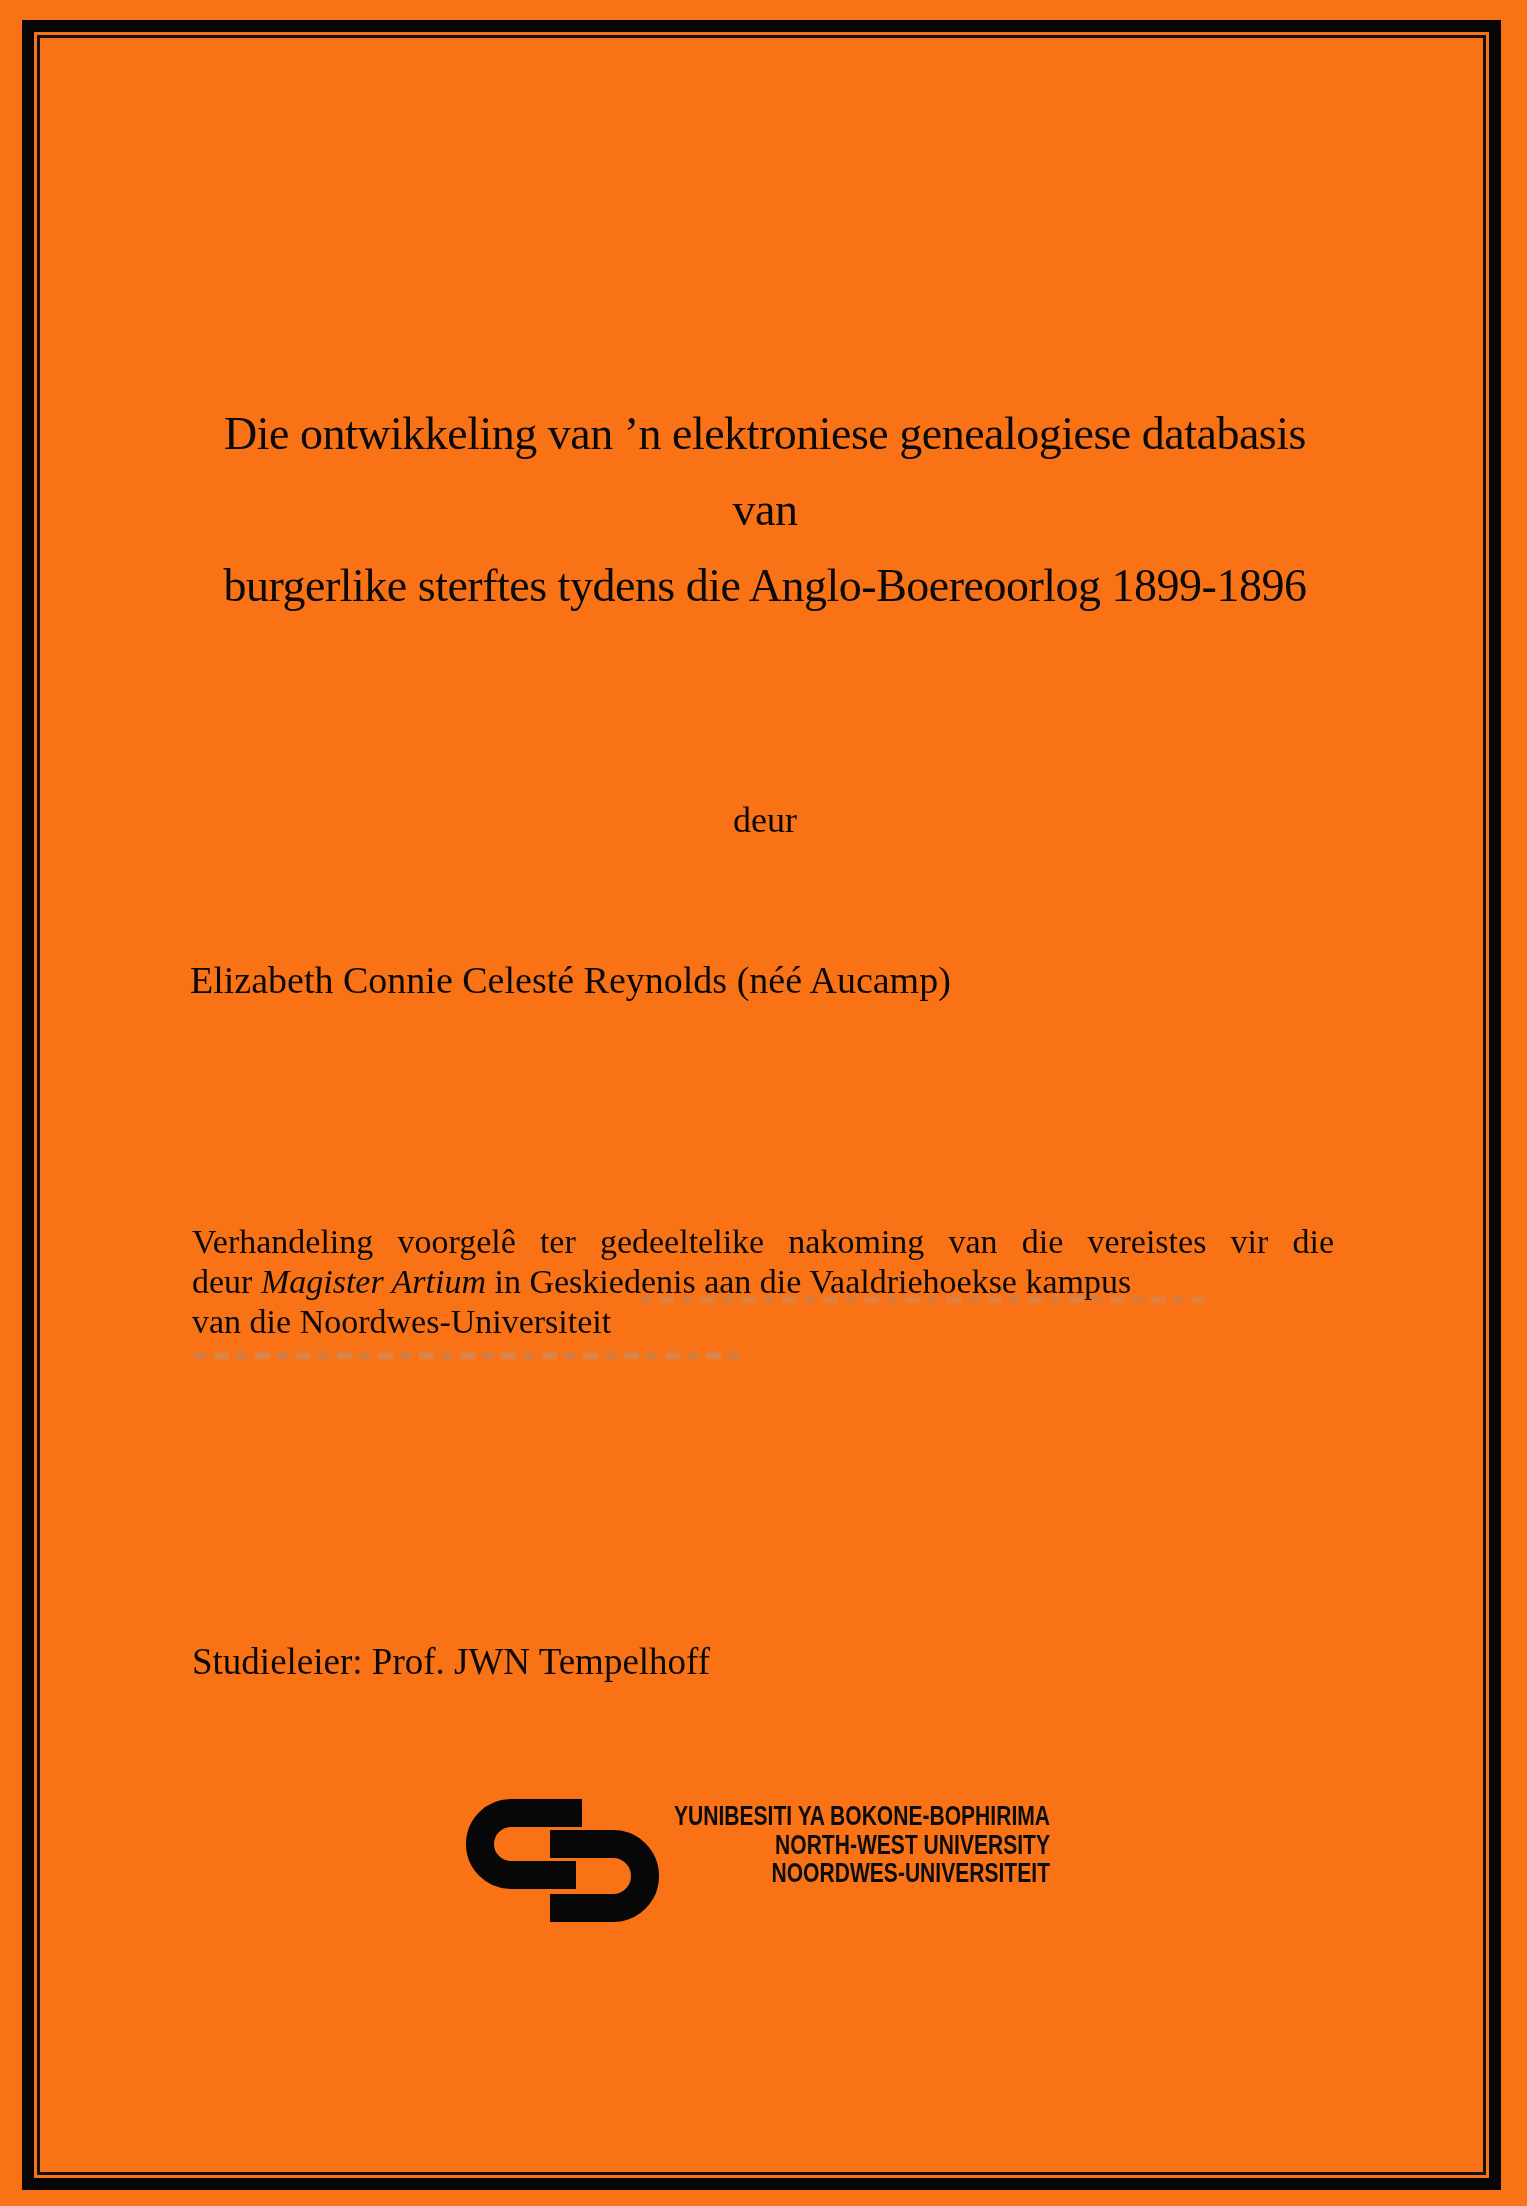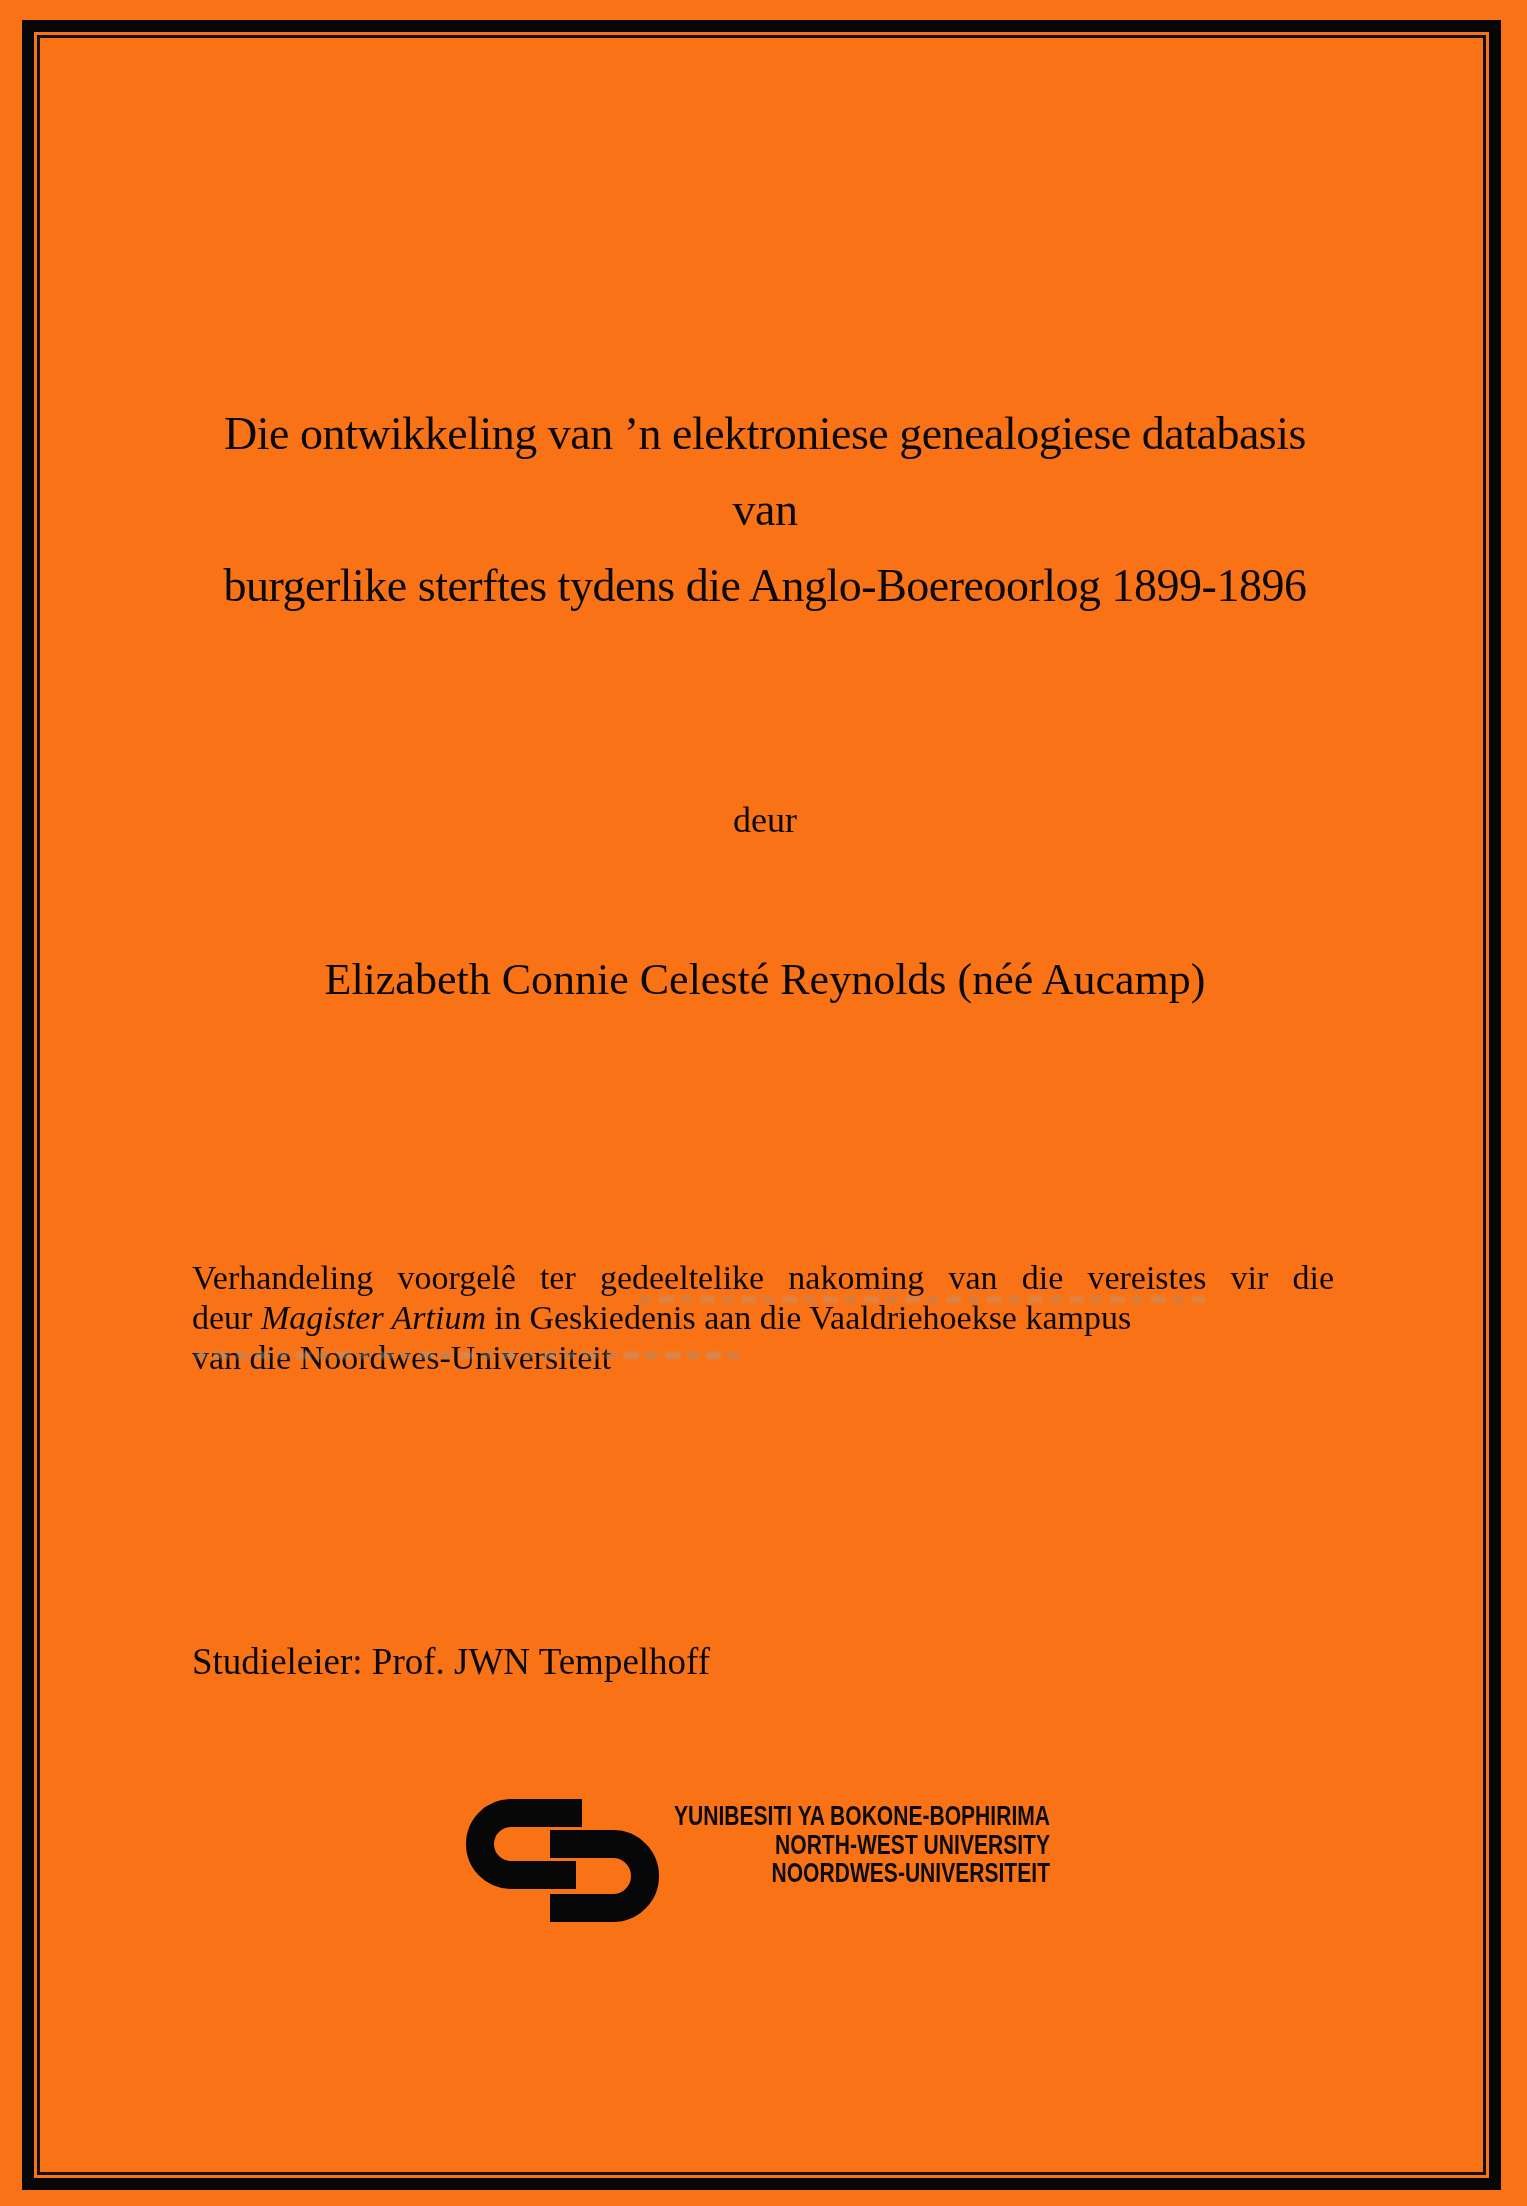--- a/index.html
+++ b/index.html
@@ -35,34 +35,32 @@
   .byline {
     position: absolute;
     top: 798px; left: 190px; width: 1150px;
     text-align: center;
     font-size: 36px;
     line-height: 44px;
   }
   .author {
     position: absolute;
     top: 956px; left: 190px; width: 1150px;
-    text-align: center;
-    font-size: 44px;
+    font-size: 38px;
     line-height: 48px;
   }
   .statement {
     position: absolute;
     top: 1222px; left: 192px; width: 1142px;
     font-size: 34px;
     line-height: 40px;
   }
   .statement .justified {
     text-align: justify;
     text-align-last: justify;
-    margin-top: 36px;
   }
   .supervisor-block {
     position: absolute;
     top: 1639px; left: 192px; width: 900px;
     font-size: 37px;
     line-height: 45px;
   }
   .logo-block { position: absolute; top: 0; left: 0; }
   .logo-mark { position: absolute; top: 1798px; left: 466px; }
   .logo-wordmark {

